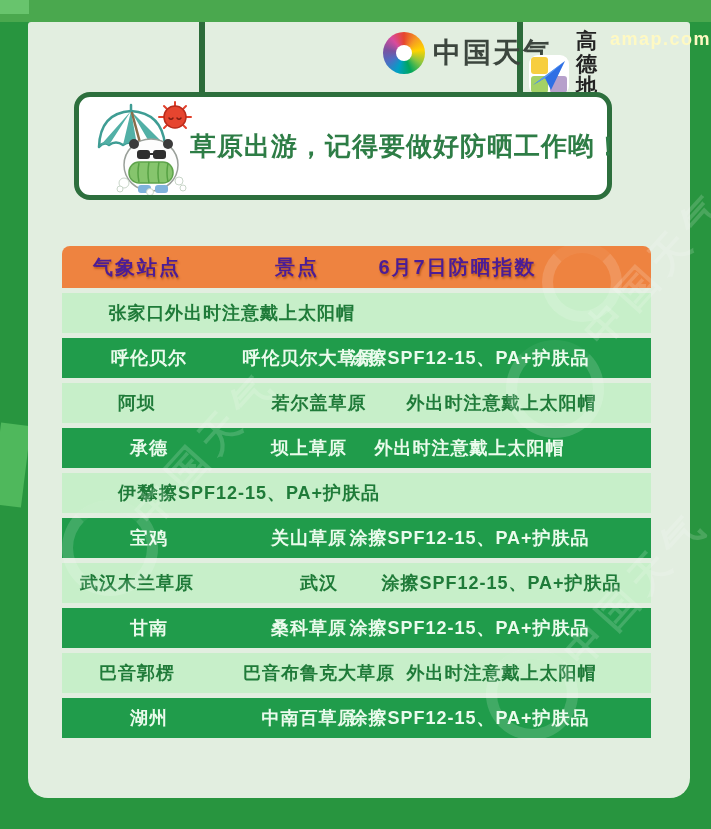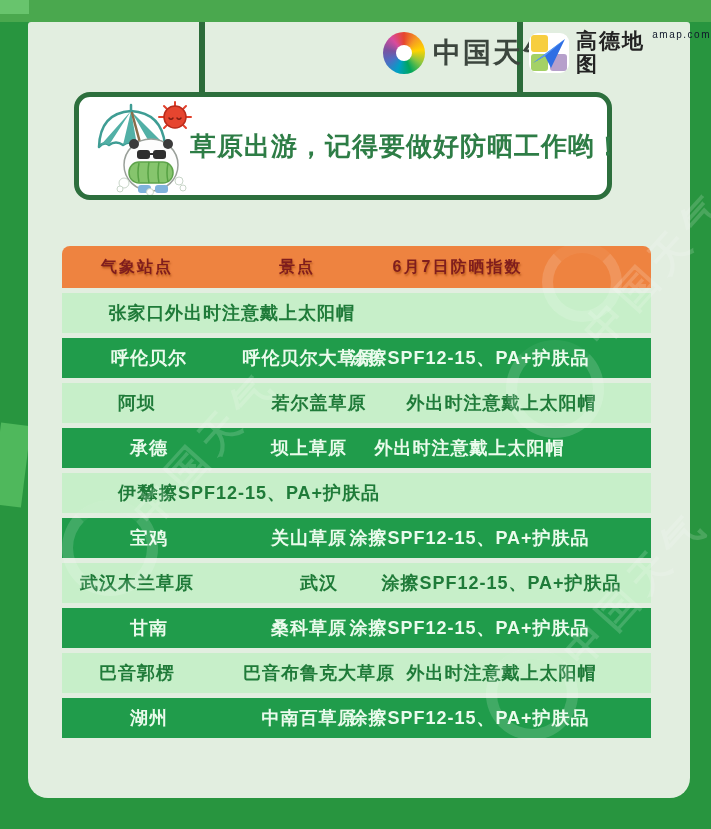--- a/index.html
+++ b/index.html
@@ -21,31 +21,31 @@
   
   .weather-logo{position:absolute;left:383px;top:32px;display:flex;align-items:center;gap:8px;z-index:3;}
   .pinwheel{width:42px;height:42px;border-radius:50%;position:relative;
     background:conic-gradient(#e6452f,#f59a23,#ffd400,#8dc63f,#00a65e,#00a0c6,#4b6fc4,#7a52a0,#d84b9e,#e6452f);}
   .pinwheel::after{content:"";position:absolute;inset:13px;background:#fff;border-radius:50%;}
   .weather-logo .label{font-size:28px;font-weight:bold;color:#3c463e;letter-spacing:2px;}
   .amap-logo{position:absolute;left:529px;top:30px;display:flex;align-items:center;gap:7px;z-index:3;}
   .amap-icon{width:40px;height:40px;background:#fff;border-radius:9px;overflow:hidden;flex:0 0 auto;}
   .amap-labels{display:flex;flex-direction:row;line-height:1.08;}
   .amap-labels .main{font-size:21px;font-weight:bold;color:#232323;letter-spacing:2px;}
-  .amap-labels .sub{font-size:10px;font-weight:normal;color:#0f172a;letter-spacing:1.5px;}
+  .amap-labels .sub{font-size:18px;font-weight:bold;color:#fef9c3;letter-spacing:1.5px;}
   
   .banner{position:absolute;left:74px;top:92px;width:538px;height:108px;box-sizing:border-box;
     background:#ffffff;border:5px solid var(--banner-border,#2d6f3d);border-radius:16px;z-index:3;}
   .banner-art{position:absolute;left:8px;top:2px;width:122px;height:96px;}
   .banner-text{position:absolute;left:132px;right:6px;top:0;bottom:0;display:flex;align-items:center;justify-content:center;
     color:var(--banner-text,#2e7d46);font-weight:bold;font-size:26px;letter-spacing:1px;white-space:nowrap;}
   
   .weather-table{position:absolute;left:62px;top:246px;width:589px;z-index:3;}
   .t-header{display:grid;grid-template-columns:150px 170px 269px;height:42px;background:var(--header-orange,#ee8340);border-radius:8px 8px 0 0;}
-  .t-header .cell{color:#7f1d1d;font-size:16px;letter-spacing:2px;text-shadow:1px 2px 2px rgba(150,60,0,0.55);}
+  .t-header .cell{color:#4c1d95;font-size:20px;letter-spacing:2px;text-shadow:1px 2px 2px rgba(150,60,0,0.55);}
   .cell{display:flex;align-items:center;justify-content:center;font-weight:bold;white-space:nowrap;}
   .cell.c3{margin-right:118px;}
   .row{display:grid;grid-template-columns:150px 170px 269px;height:40px;margin-top:5px;}
   .row .cell{font-size:18px;letter-spacing:1px;}
   .row.light{background:var(--row-light-bg,#c7efc9);color:var(--row-light-text,#1f7b39);gap:22px;}
   .row.dark{background:var(--row-dark-bg,#209c4b);color:var(--row-dark-text,#eafbec);padding-left:12px;}
   
   .wm-text{position:absolute;color:rgba(255,255,255,0.16);font-size:40px;font-weight:bold;letter-spacing:8px;
     transform:rotate(-48deg);pointer-events:none;z-index:5;white-space:nowrap;}
   .wm-swirl{position:absolute;border-radius:50%;border:11px solid rgba(255,255,255,0.15);

